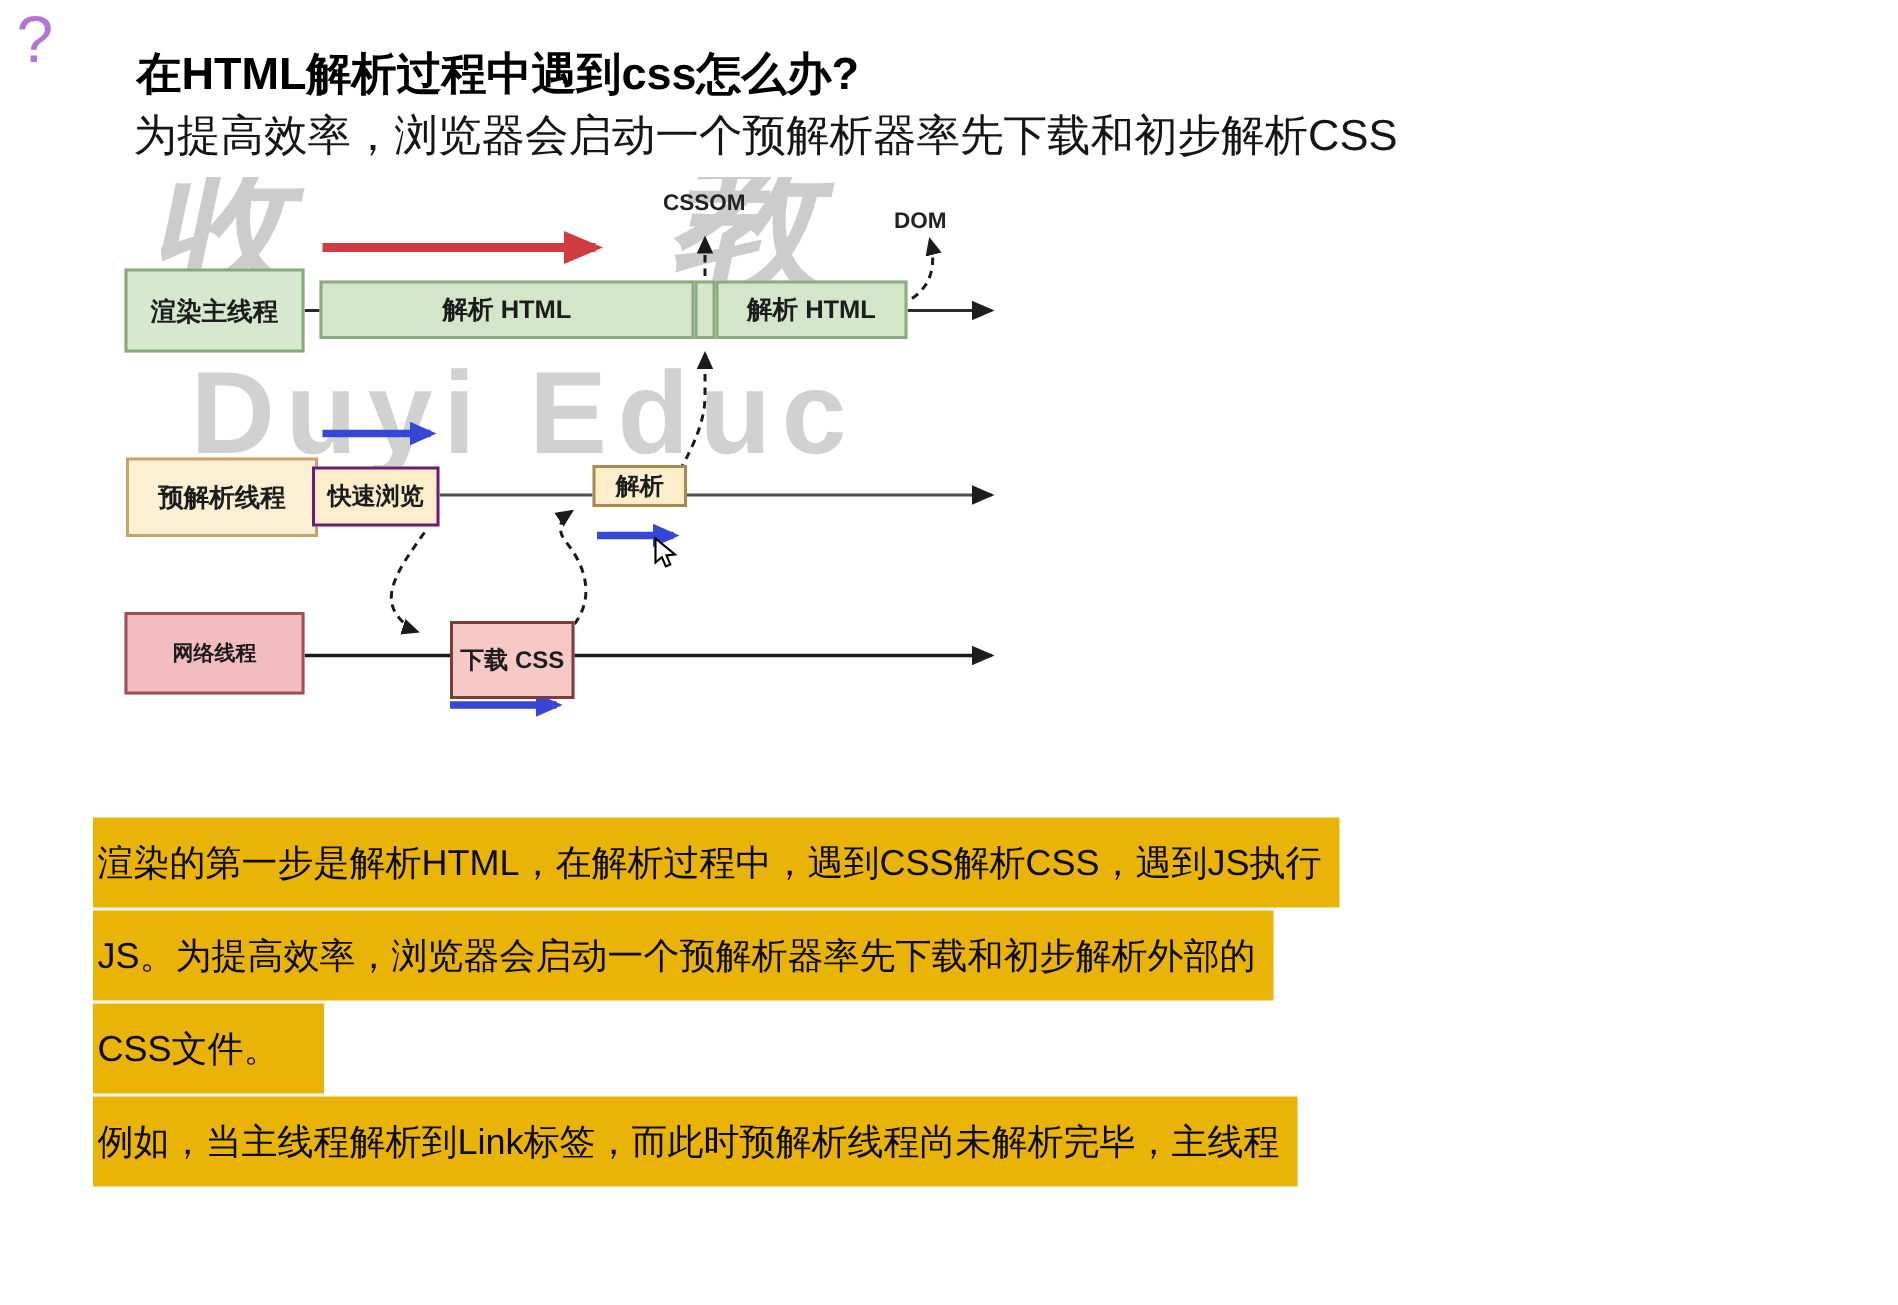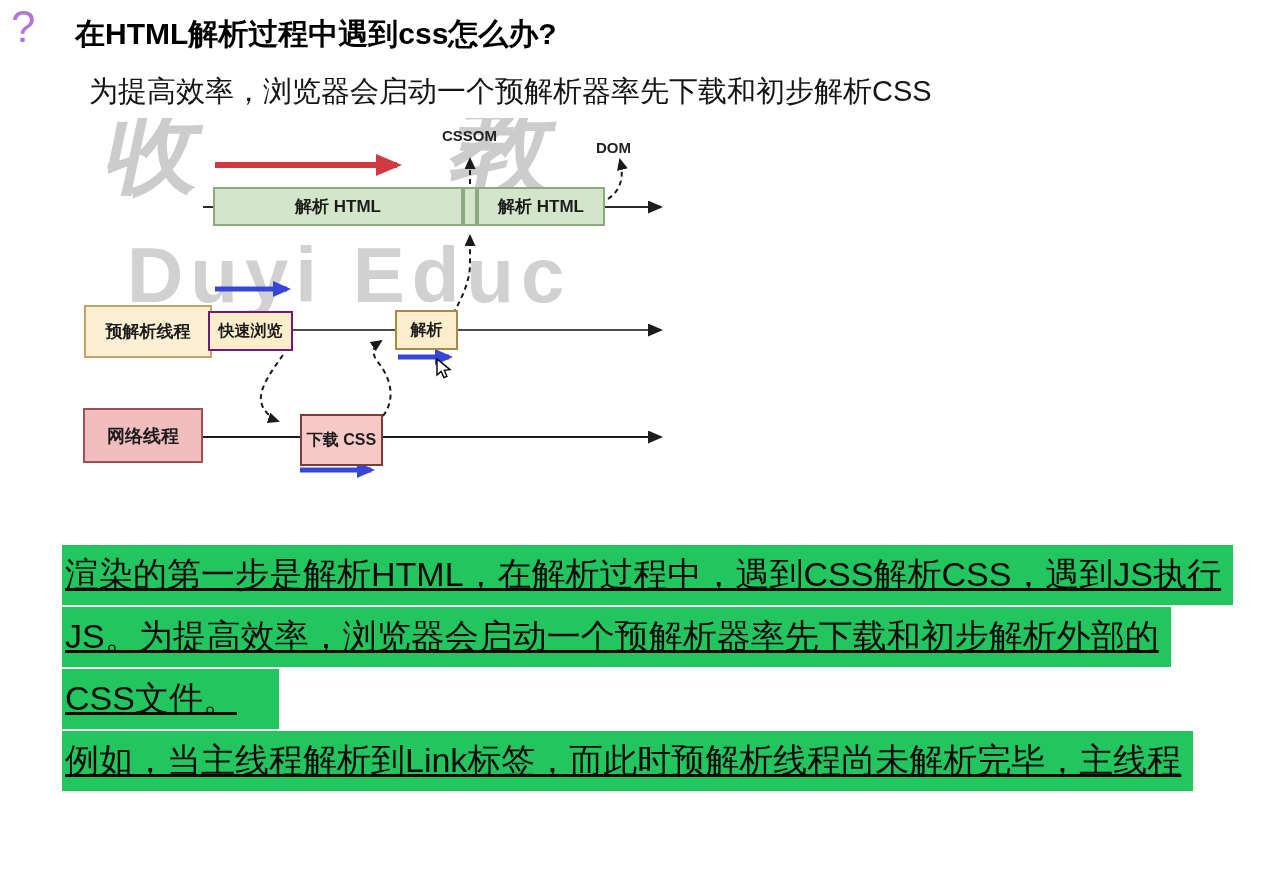--- a/index.html
+++ b/index.html
@@ -19,39 +19,39 @@
   .wm-brand{left:52px;top:112px;font-size:78px;letter-spacing:7px;color:#c9c9c9;opacity:.85;}
   .arrow-layer{position:absolute;left:0;top:0;width:650px;height:392px;z-index:1;}
   .box{position:absolute;display:flex;align-items:center;justify-content:center;
        font-weight:700;color:#1c1c1c;z-index:2;white-space:nowrap;box-sizing:border-box;}
   .box-render   {left:8px;  top:61px; width:120px;height:56px;background:#d6e8cd;border:2px solid #87a97d;font-size:17px;}
   .box-parse1   {left:138px;top:69px; width:250px;height:39px;background:#d3e6c9;border:2px solid #8aab80;font-size:17px;}
   .box-junction {left:388px;top:69px; width:14px; height:39px;background:#d3e6c9;border:2px solid #8aab80;}
   .box-parse2   {left:402px;top:69px; width:128px;height:39px;background:#d3e6c9;border:2px solid #8aab80;font-size:17px;}
   .box-preparse {left:9px;  top:187px;width:128px;height:53px;background:#fbf0d4;border:2px solid #c6a467;font-size:17px;}
   .box-quick    {left:133px;top:193px;width:85px; height:40px;background:#fcedcb;border:2px solid #701a75;font-size:16px;}
-  .box-parse    {left:320px;top:192px;width:63px; height:40px;background:#fcedcb;border:2px solid #aa894b;font-size:16px;}
-  .box-network  {left:8px;  top:290px;width:120px;height:55px;background:#f3bdbf;border:2px solid #9b5257;font-size:18px;}
+  .box-parse    {left:320px;top:192px;width:63px; height:28px;background:#fcedcb;border:2px solid #aa894b;font-size:16px;}
+  .box-network  {left:8px;  top:290px;width:120px;height:55px;background:#f3bdbf;border:2px solid #9b5257;font-size:14px;}
   .box-download {left:225px;top:296px;width:83px; height:52px;background:#f6c9c7;border:2px solid #7d3c3c;font-size:16px;}
   .lbl{position:absolute;font-size:15px;font-weight:700;color:#222;z-index:2;white-space:nowrap;}
   .lbl-cssom{left:367px;top:9px;}
   .lbl-dom{left:521px;top:9px;margin-top:12px;}
   
   .notes{position:absolute;left:62px;top:545px;width:1190px;z-index:1;}
   .note-line{height:60px;margin-bottom:2px;display:flex;}
-  .note-line .hl{background:#22c55e;display:inline-flex;align-items:center;
-     font-size:34px;color:#0a0a0a;padding:0 12px 0 3px;white-space:nowrap;text-decoration:underline;}
-  .note-line.short .hl{padding-right:42px;}
+  .note-line .hl{background:#eab308;display:inline-flex;align-items:center;
+     font-size:24px;color:#0a0a0a;padding:0 12px 0 3px;white-space:nowrap;}
+  .note-line.short .hl{padding-right:30px;}
   .note-line.para-gap{margin-bottom:2px;}
 </style>
 </head>
 <body>
 
 <div class="qmark">?</div>
-<h1 class="title" style="margin:0;">在HTML解析过程中遇到css怎么办?</h1>
+<h1 class="title" style="margin:16px;">在HTML解析过程中遇到css怎么办?</h1>
 <div class="subtitle">为提高效率，浏览器会启动一个预解析器率先下载和初步解析CSS</div>
 
 <div class="diagram">
   <span class="wm wm-left">收</span>
   <span class="wm wm-right">教</span>
   <span class="wm wm-brand">Duyi Educ</span>
 
   <svg class="arrow-layer" viewBox="0 0 650 392" xmlns="http://www.w3.org/2000/svg">
     <defs>
       <marker id="mRed" markerUnits="userSpaceOnUse" markerWidth="26" markerHeight="22" refX="21" refY="11" orient="auto">
@@ -83,20 +83,21 @@
 
     <line x1="128" y1="319" x2="586" y2="319" stroke="#1a1a1a" stroke-width="2.2" marker-end="url(#mBlack)"></line>
     <line x1="225" y1="352" x2="296" y2="352" stroke="#3646d6" stroke-width="5" marker-end="url(#mBlue)"></line>
 
     <path d="M208,237 C190,262 178,280 192,295 C197,300 200,302 203,303" fill="none" stroke="#1a1a1a" stroke-width="2" stroke-dasharray="5 4" marker-end="url(#mDash)"></path>
     <path d="M308,298 C323,278 313,256 302,243 C295,233 300,227 306,223" fill="none" stroke="#1a1a1a" stroke-width="2" stroke-dasharray="5 4" marker-end="url(#mDash)"></path>
 
     <path d="M362 241 L362 257 L366.2 253.4 L368.9 259.6 L371.9 258.3 L369.3 252.3 L375 251.6 Z" fill="#ffffff" stroke="#000000" stroke-width="1.4"></path>
   </svg>
 
+  <div class="box box-render">渲染主线程</div>
   <div class="box box-parse1">解析 HTML</div>
   <div class="box box-junction"></div>
   <div class="box box-parse2">解析 HTML</div>
   <div class="box box-preparse">预解析线程</div>
   <div class="box box-quick">快速浏览</div>
   <div class="box box-parse">解析</div>
   <div class="box box-network">网络线程</div>
   <div class="box box-download">下载 CSS</div>
 
   <span class="lbl lbl-cssom">CSSOM</span>

